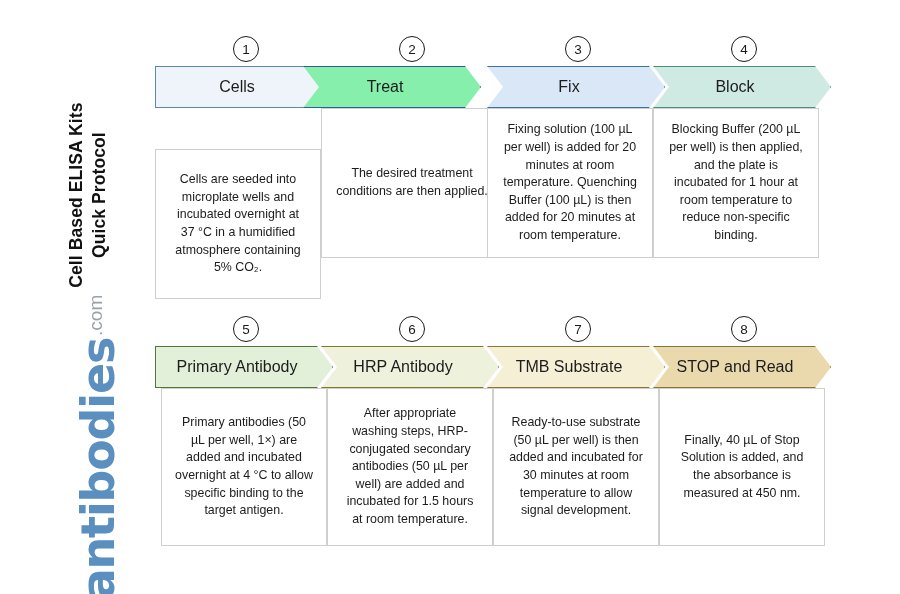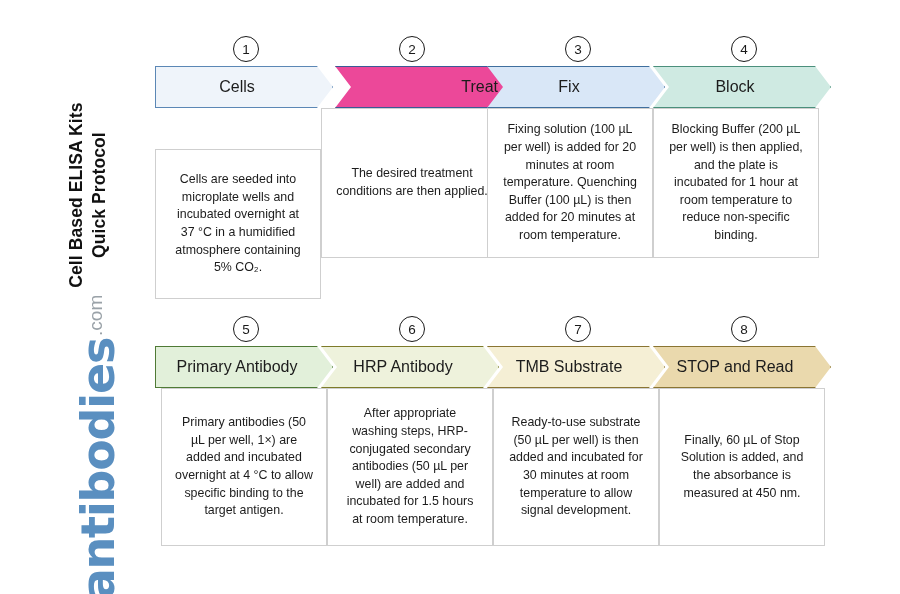--- a/index.html
+++ b/index.html
@@ -119,21 +119,21 @@
   <div class="badge-strip">
       <div class="step-badge" style="left: 78px;">1</div>
       <div class="step-badge" style="left: 244px;">2</div>
       <div class="step-badge" style="left: 410px;">3</div>
       <div class="step-badge" style="left: 576px;">4</div>
     </div>
   <div class="chevron-band">
       <div class="chevron" style="left: 0px; width: 178px; background: rgb(239, 244, 250); border: 1px solid rgb(91, 135, 181); clip-path: polygon(0px 0px, calc(100% - 16px) 0px, 100% 50%, calc(100% - 16px) 100%, 0px 100%);">
         <span>Cells</span>
       </div>
-      <div class="chevron" style="left: 180px; width: 178px; background: #ec4899; border: 1px solid rgb(58, 90, 150); clip-path: polygon(0px 0px, calc(100% - 16px) 0px, 100% 50%, calc(100% - 16px) 100%, 0px 100%, 16px 50%); justify-content: flex-end;">
+      <div class="chevron" style="left: 148px; width: 178px; background: #86efac; border: 1px solid rgb(58, 90, 150); clip-path: polygon(0px 0px, calc(100% - 16px) 0px, 100% 50%, calc(100% - 16px) 100%, 0px 100%, 16px 50%);">
         <span>Treat</span>
       </div>
       <div class="chevron" style="left: 332px; width: 178px; background: rgb(217, 231, 247); border: 1px solid rgb(63, 111, 158); clip-path: polygon(0px 0px, calc(100% - 16px) 0px, 100% 50%, calc(100% - 16px) 100%, 0px 100%, 16px 50%);">
         <span>Fix</span>
       </div>
       <div class="chevron" style="left: 498px; width: 178px; background: rgb(207, 234, 226); border: 1px solid rgb(75, 143, 124); clip-path: polygon(0px 0px, calc(100% - 16px) 0px, 100% 50%, calc(100% - 16px) 100%, 0px 100%, 16px 50%);">
         <span>Block</span>
       </div>
     </div>
   <div class="text-band">
@@ -177,16 +177,16 @@
       <div class="cell" style="left: 0px; width: 166px; height: 100%;">
         <p>Primary antibodies (50 µL per well, 1×) are added and incubated overnight at 4 °C to allow specific binding to the target antigen.</p>
       </div>
       <div class="cell" style="left: 166px; width: 166px; height: 100%;">
         <p>After appropriate washing steps, HRP-conjugated secondary antibodies (50 µL per well) are added and incubated for 1.5 hours at room temperature.</p>
       </div>
       <div class="cell" style="left: 332px; width: 166px; height: 100%;">
         <p>Ready-to-use substrate (50 µL per well) is then added and incubated for 30 minutes at room temperature to allow signal development.</p>
       </div>
       <div class="cell" style="left: 498px; width: 166px; height: 100%;">
-        <p>Finally, 60 µL of Stop Solution is added, and the absorbance is measured at 450 nm.</p>
+        <p>Finally, 40 µL of Stop Solution is added, and the absorbance is measured at 450 nm.</p>
       </div>
     </div>
 </div>
 
 </body></html>

